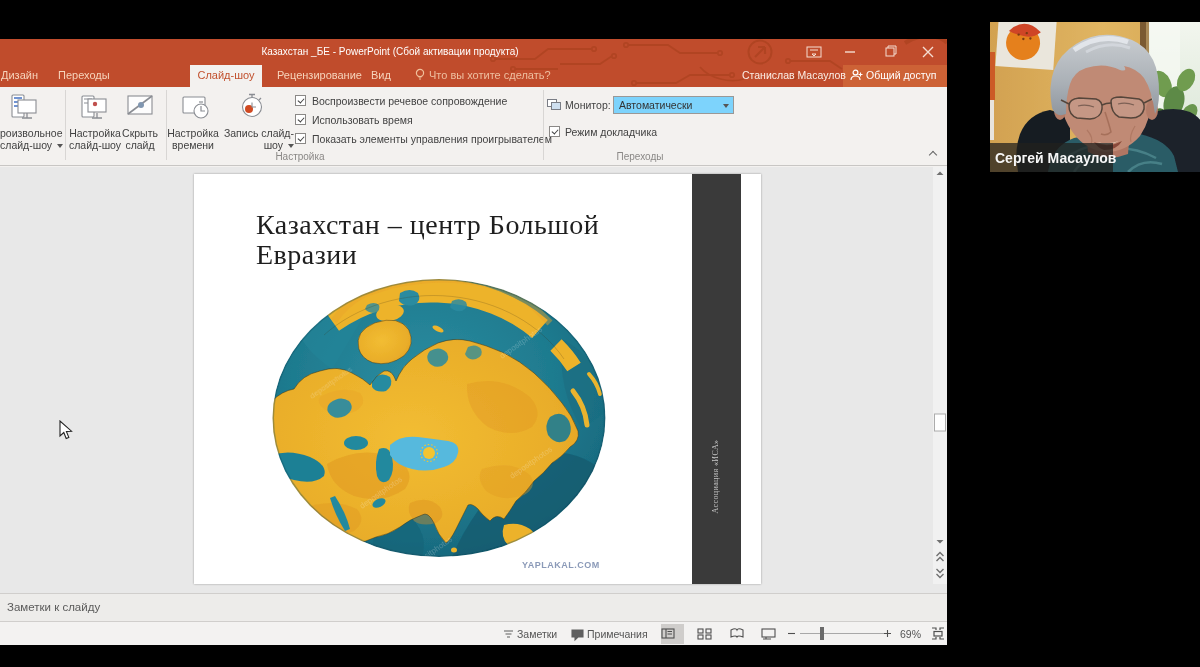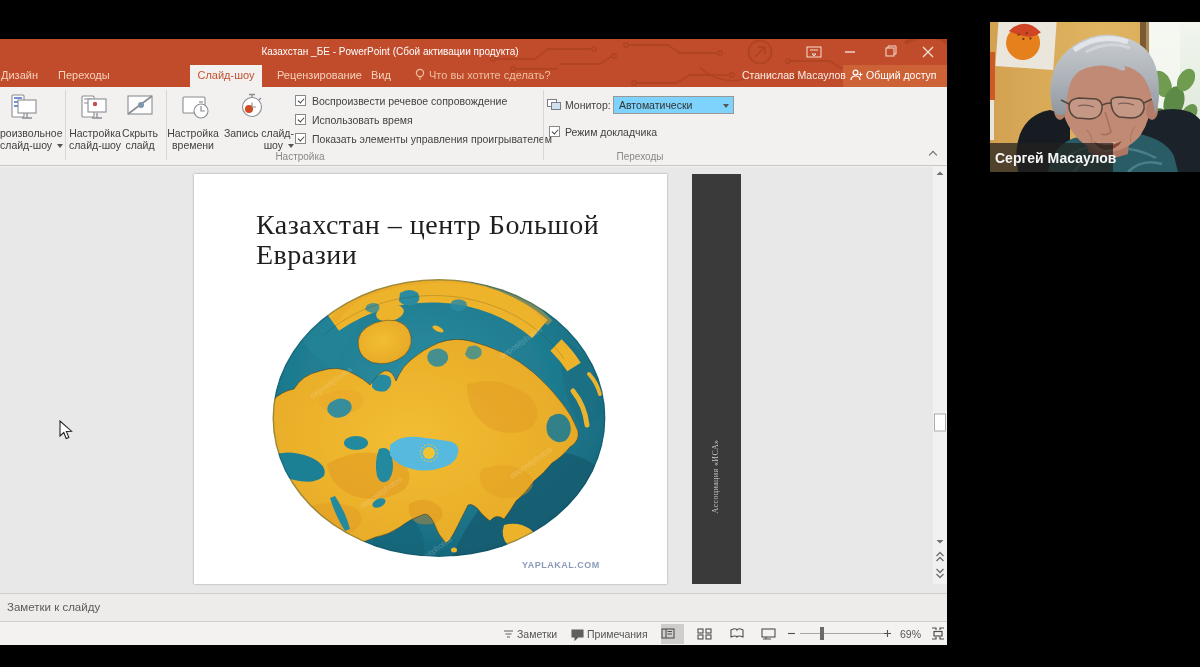--- a/index.html
+++ b/index.html
@@ -26,21 +26,21 @@
   .cb { position:absolute; width:11px; height:11px; background:#fff; border:1px solid #8a8886; }
   .cb:after { content:""; position:absolute; left:2px; top:2px; width:5px; height:3px;
               border-left:1.5px solid #3f3f3f; border-bottom:1.5px solid #3f3f3f; transform:rotate(-48deg); }
   .cbl { position:absolute; font-size:10.5px; color:#424242; white-space:nowrap; }
   .tri { display:inline-block; width:0; height:0; border-left:3.5px solid transparent; border-right:3.5px solid transparent; border-top:4px solid #555; vertical-align:middle; margin-left:2px; }
   .chev { position:absolute; width:8px; height:8px; }
   .chev:after { content:""; position:absolute; left:0; top:3px; width:5px; height:5px; border-left:1.5px solid #666; border-top:1.5px solid #666; transform:rotate(45deg); }
 
   
   #workspace { position:absolute; left:0; top:128px; width:947px; height:426px; background:#e8e8e8; }
-  #slide { position:absolute; left:194px; top:7px; width:473px; height:410px; background:#fff; box-shadow:0 0 2px rgba(0,0,0,.35); }
+  #slide { position:absolute; left:194px; top:7px; width:567px; height:410px; background:#fff; box-shadow:0 0 2px rgba(0,0,0,.35); }
   #slidetitle { position:absolute; left:62px; top:36px; font-family:"Liberation Serif", serif; font-size:28px; line-height:30px; color:#1e1e1e; letter-spacing:0.5px; }
   #darkbar { position:absolute; left:498px; top:0; width:49px; height:410px; background:#3a3a3a; }
   #darkbar span { position:absolute; left:-32px; top:298px; width:110px; transform:rotate(-90deg); transform-origin:center;
       font-family:"Liberation Serif", serif; font-size:8px; color:#c8c8c8; text-align:center; letter-spacing:0.4px; }
   #yaplakal { position:absolute; left:328px; top:386px; font-size:9px; font-weight:bold; color:#8b9ab8; letter-spacing:0.5px; }
 
   
   #scrollbar { position:absolute; left:933px; top:0; width:14px; height:417px; background:#f1f1f1; }
 
   

